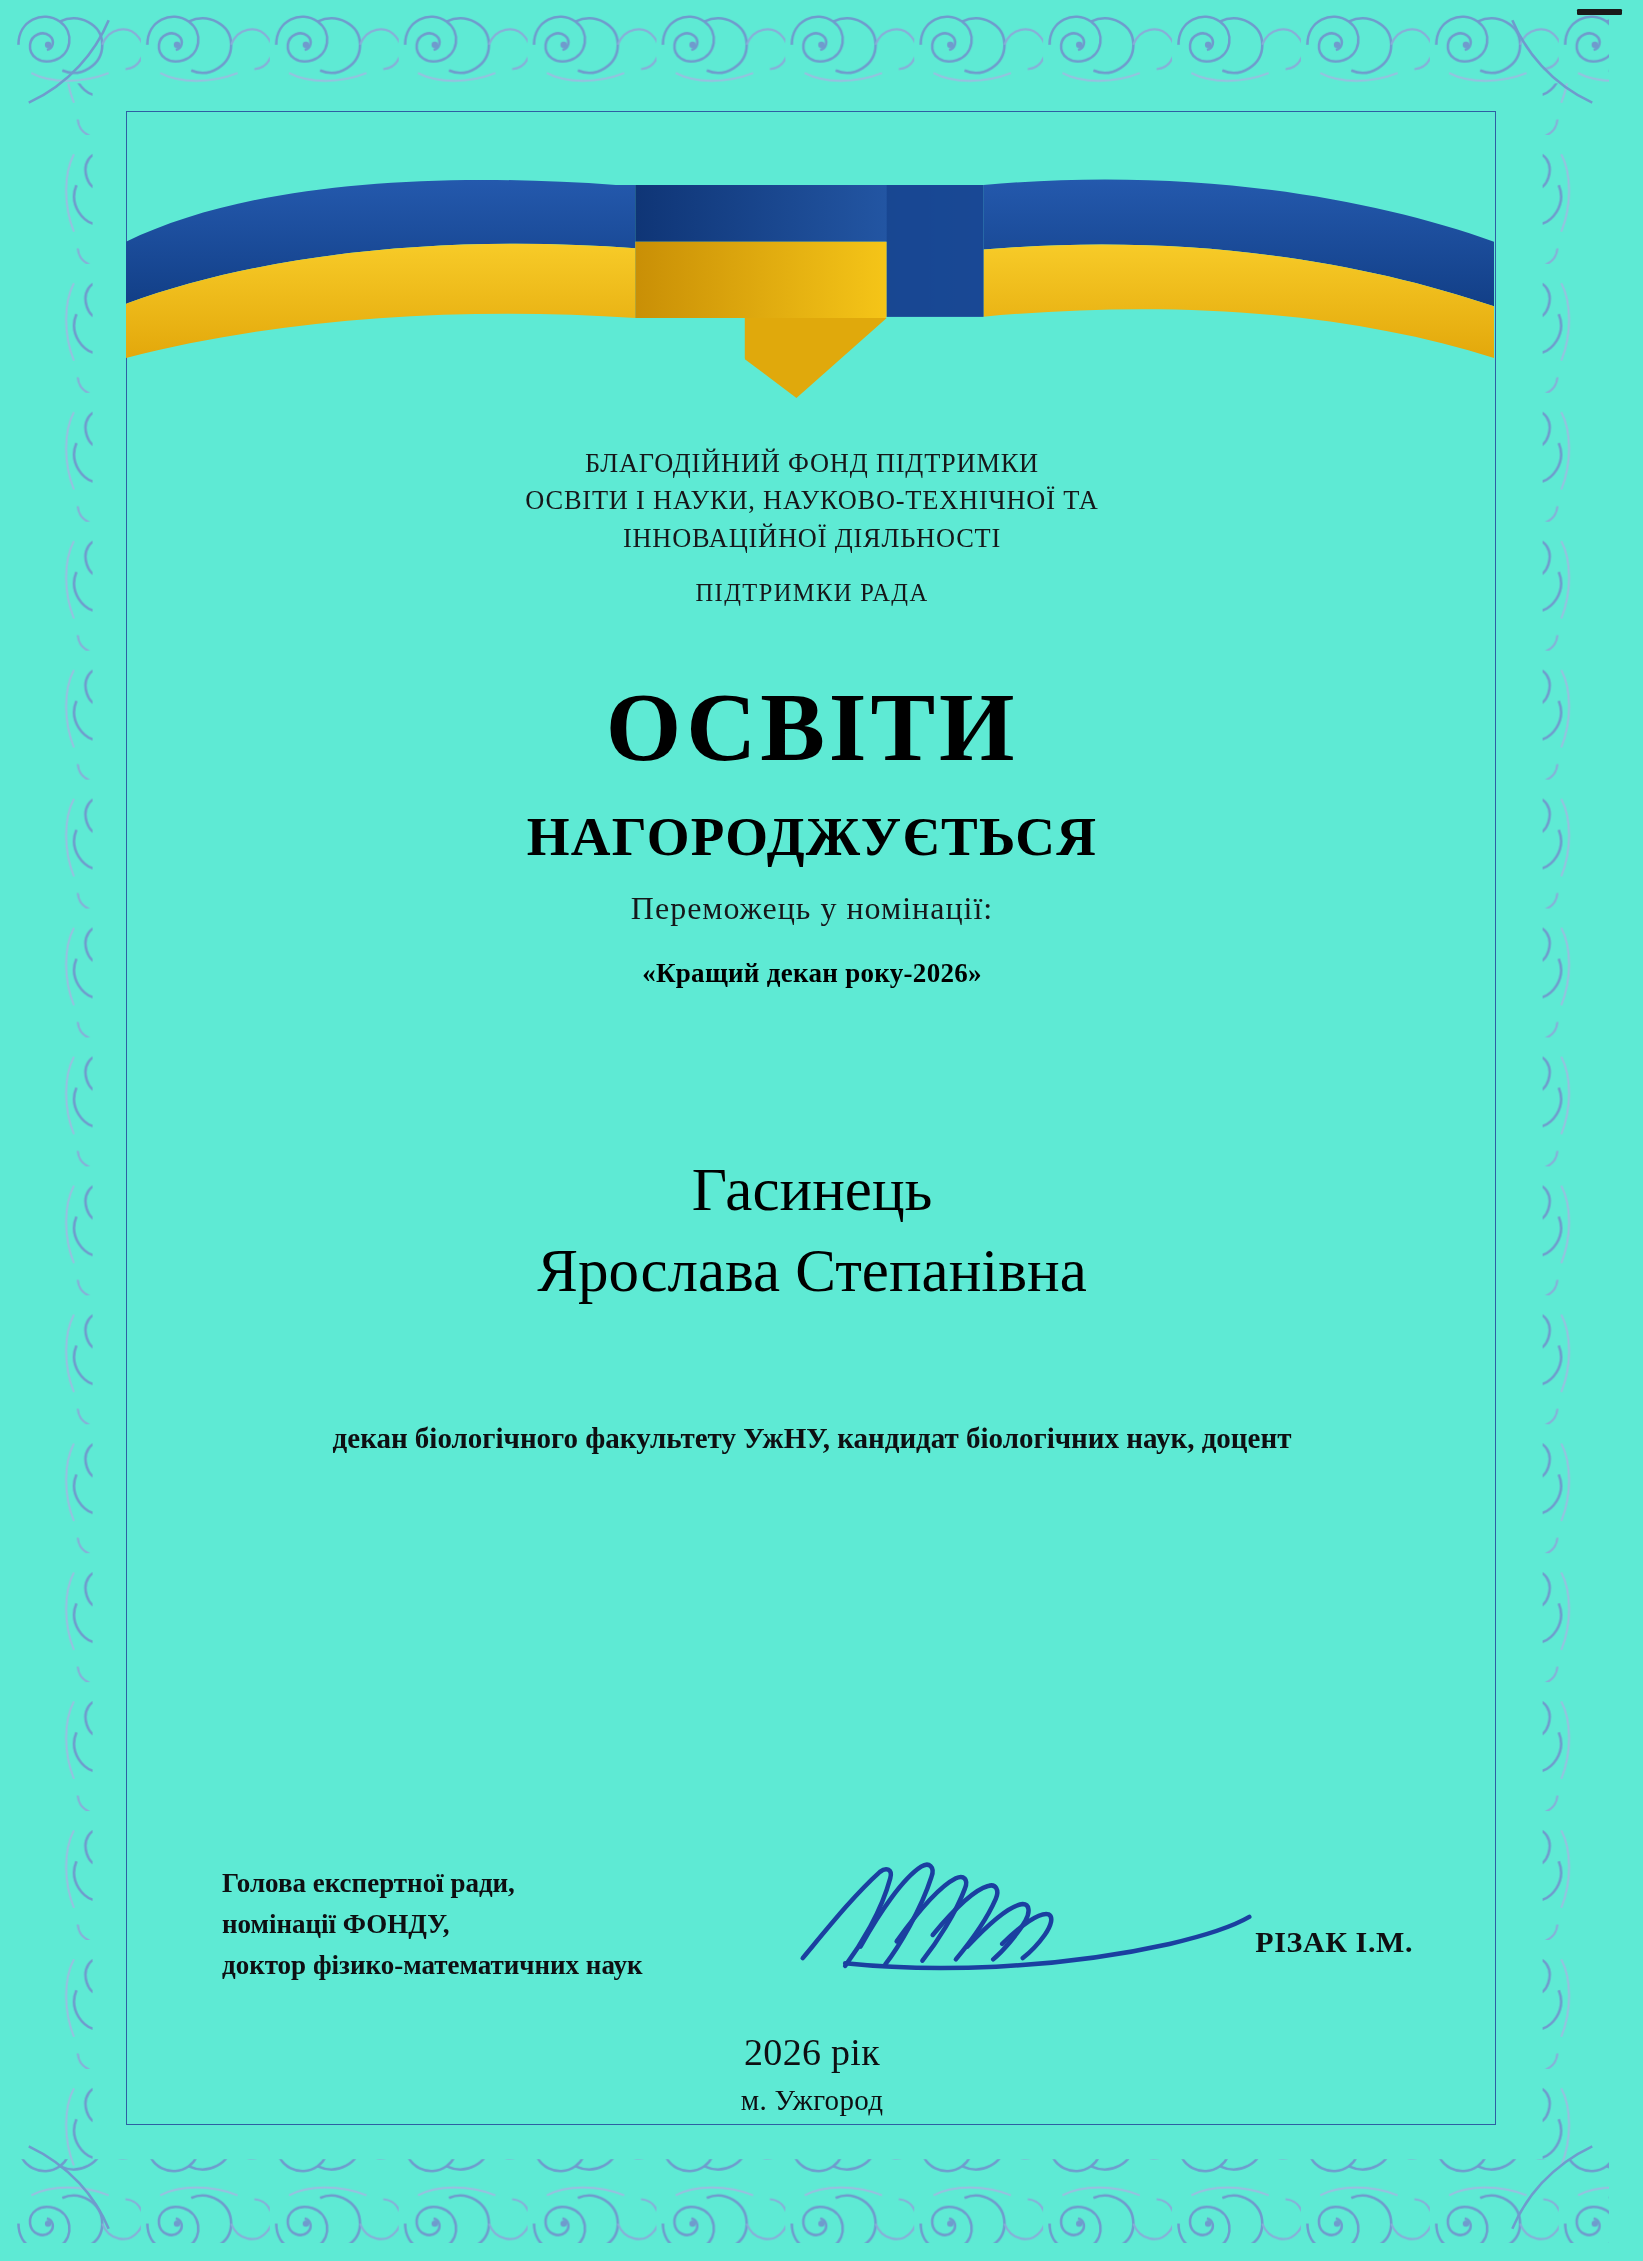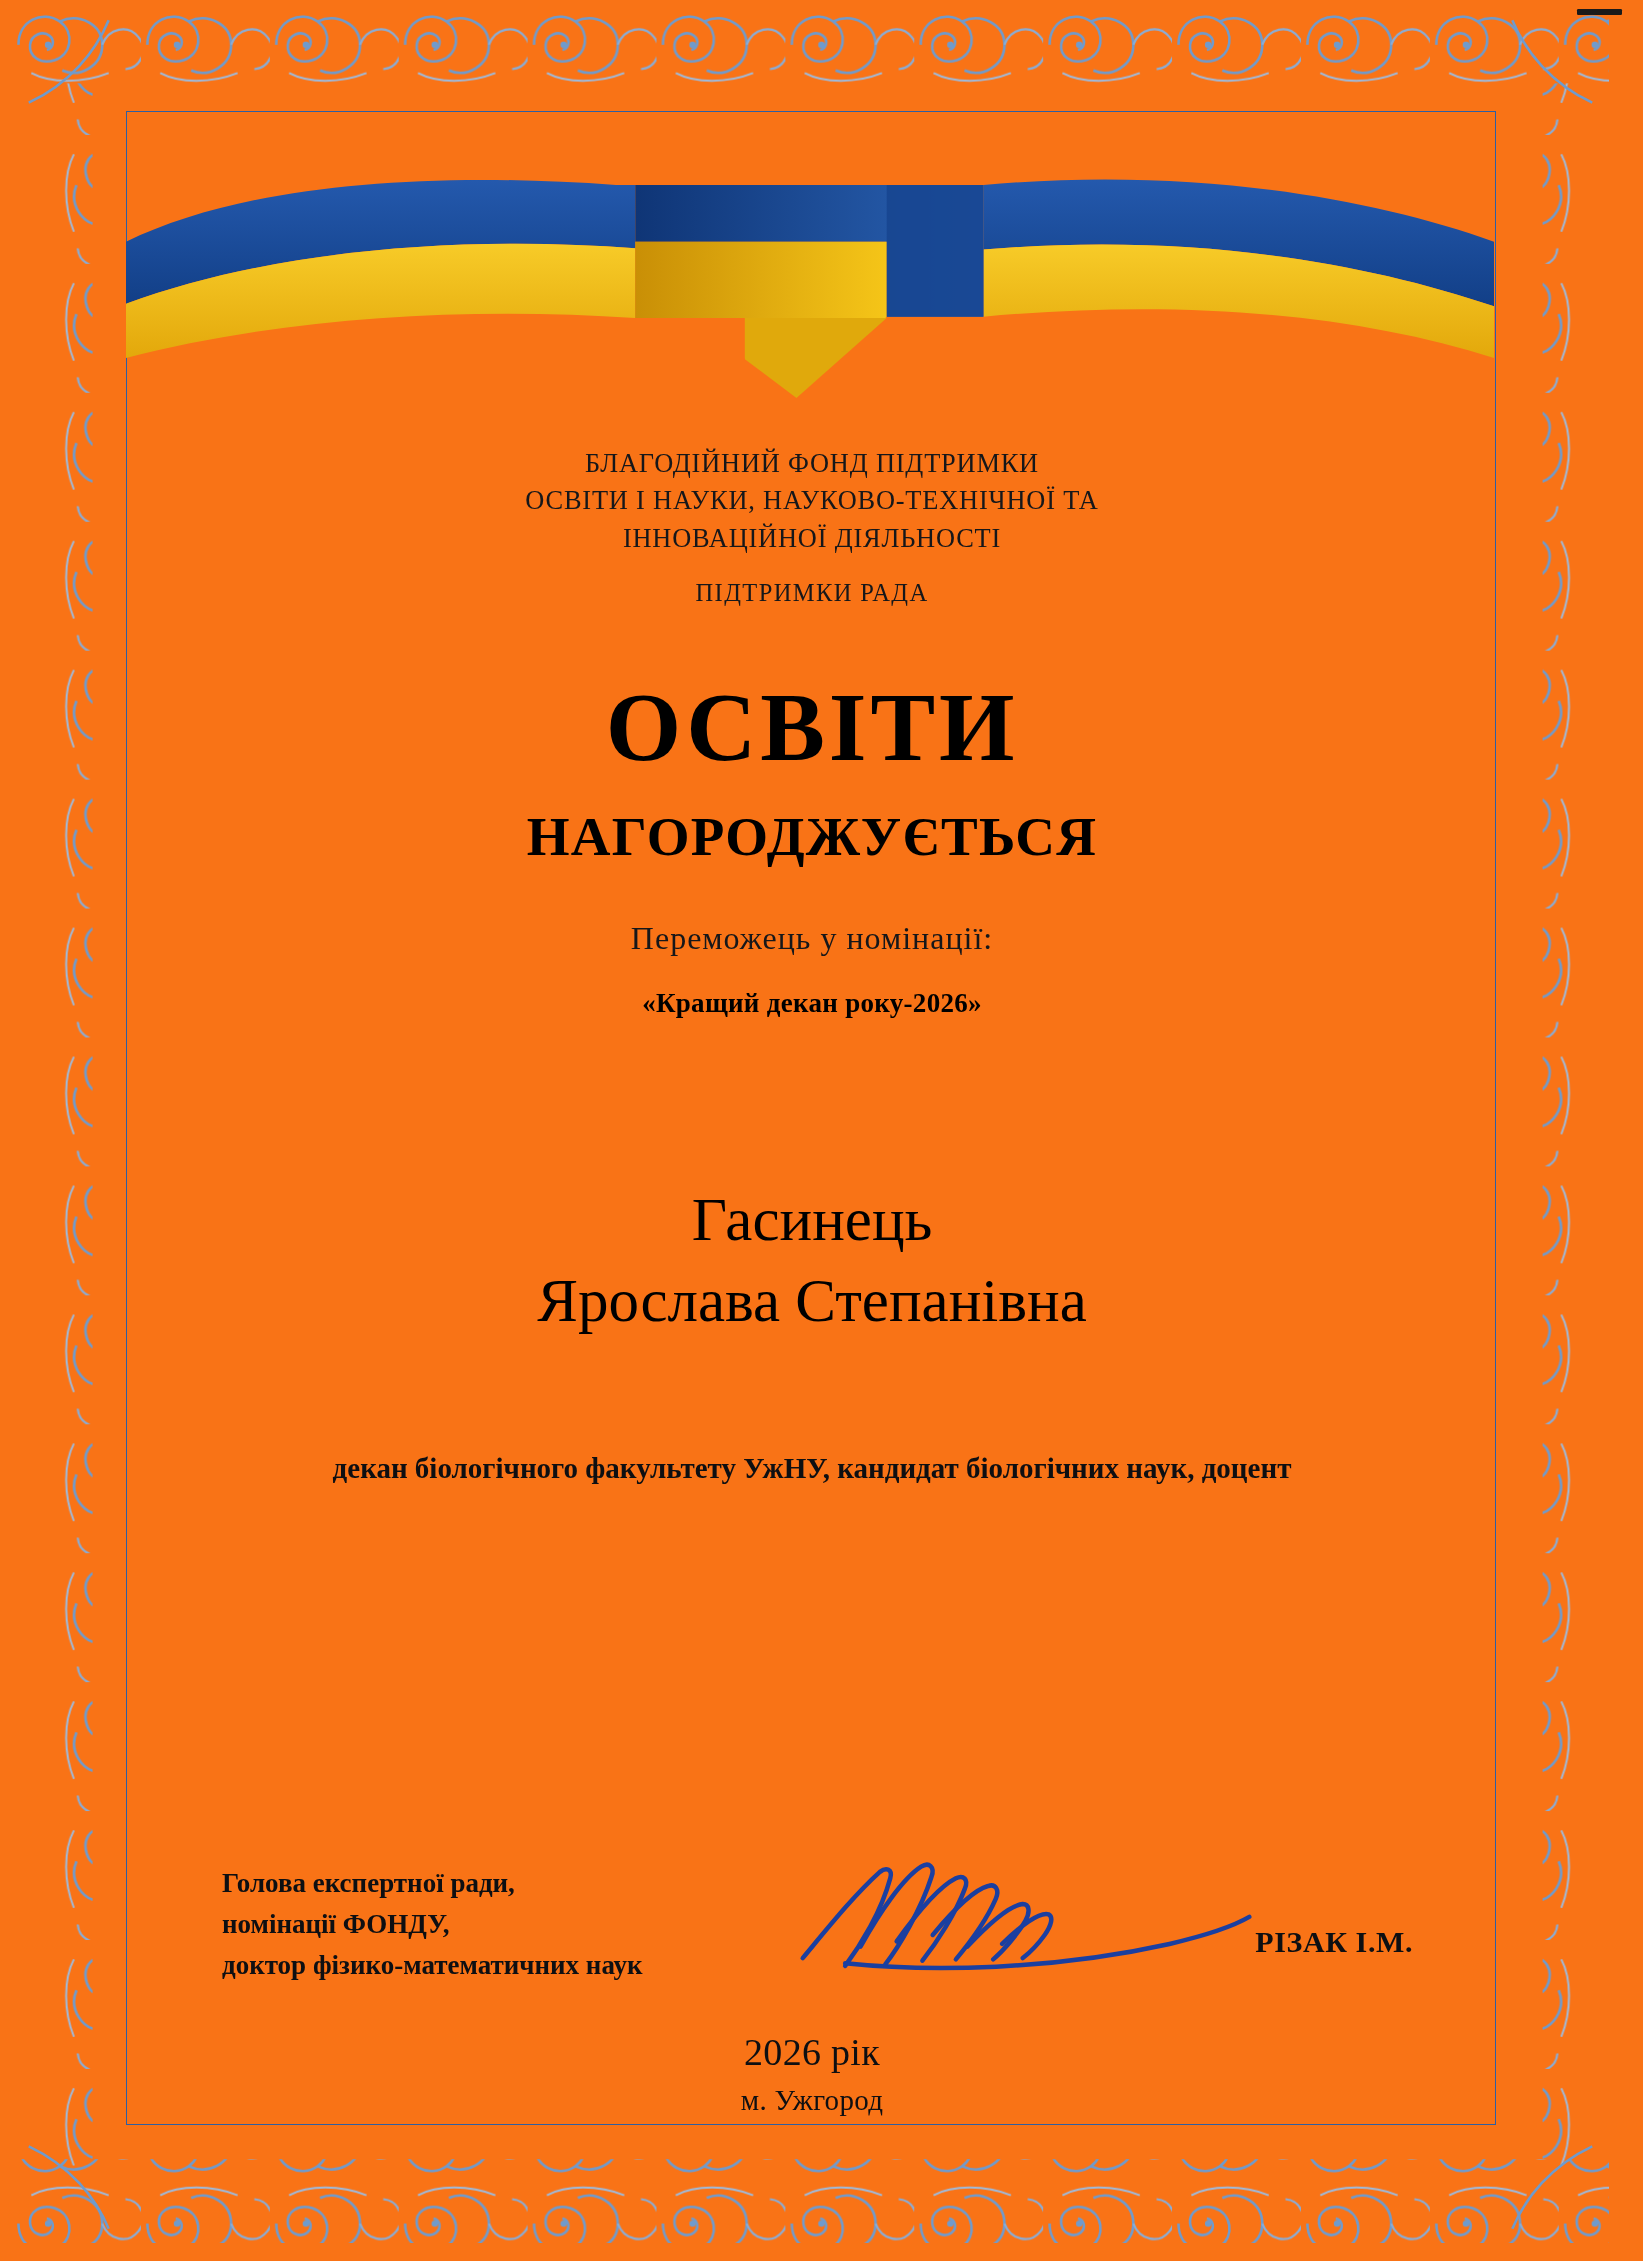--- a/index.html
+++ b/index.html
@@ -13,21 +13,21 @@
     font-family: "Liberation Serif", serif;
     color: #111111;
     position: relative;
     overflow: hidden;
   }
 
   
   .page {
     position: absolute;
     inset: 0;
-    background: #f97316;
+    background: #5eead4;
   }
 
   
   .scan-artifact {
     position: absolute;
     top: 9px;
     right: 22px;
     width: 45px;
     height: 6.4px;
     background: #1a1a1a;
@@ -112,21 +112,21 @@
     letter-spacing: 1.3px;
     color: #000000;
     margin-top: 32px;
     line-height: 1.05;
   }
 
   .nomination-label {
     font-size: 32px;
     letter-spacing: 1px;
     color: #16171a;
-    margin-top: 54px;
+    margin-top: 24px;
   }
 
   .nomination-value {
     font-weight: bold;
     font-size: 27px;
     letter-spacing: 0.3px;
     color: #000000;
     margin-top: 31px;
   }
 

